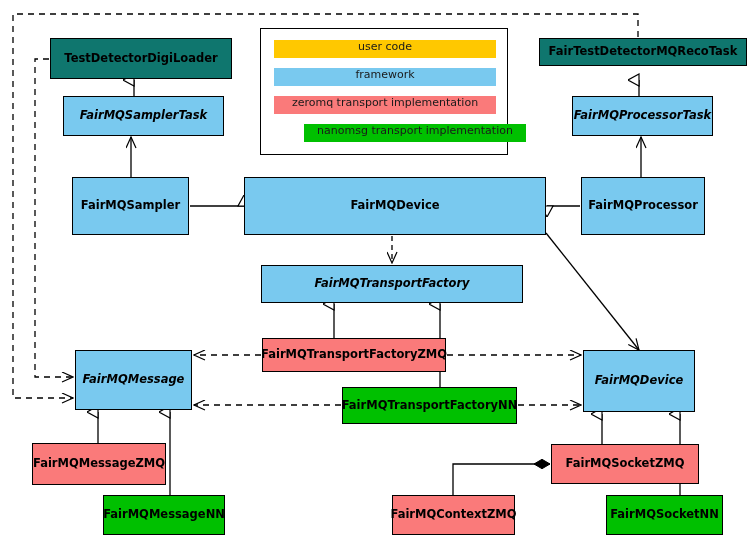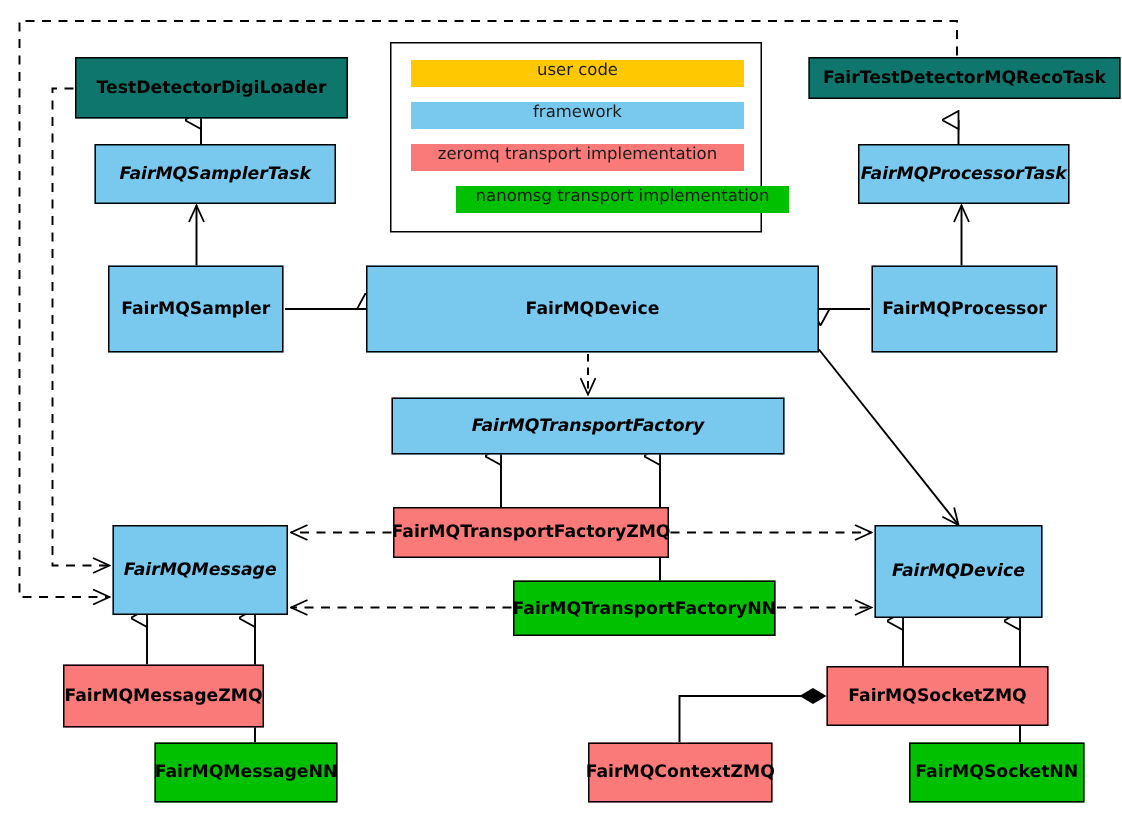--- a/index.html
+++ b/index.html
@@ -196,21 +196,21 @@
       </div>
       <div class="node-box fill-nn" style="left: 342px; top: 387px; width: 175px; height: 37px;">
         <span>FairMQTransportFactoryNN</span>
       </div>
       <div class="node-box fill-frame abstract" style="left: 75px; top: 350px; width: 117px; height: 60px;">
         <span>FairMQMessage</span>
       </div>
       <div class="node-box fill-frame abstract" style="left: 583px; top: 350px; width: 112px; height: 62px;">
         <span>FairMQDevice</span>
       </div>
-      <div class="node-box fill-zmq" style="left: 42px; top: 443px; width: 134px; height: 42px;">
+      <div class="node-box fill-zmq" style="left: 32px; top: 443px; width: 134px; height: 42px;">
         <span>FairMQMessageZMQ</span>
       </div>
       <div class="node-box fill-nn" style="left: 103px; top: 495px; width: 122px; height: 40px;">
         <span>FairMQMessageNN</span>
       </div>
       <div class="node-box fill-zmq" style="left: 551px; top: 444px; width: 148px; height: 40px;">
         <span>FairMQSocketZMQ</span>
       </div>
       <div class="node-box fill-zmq" style="left: 392px; top: 495px; width: 123px; height: 40px;">
         <span>FairMQContextZMQ</span>

